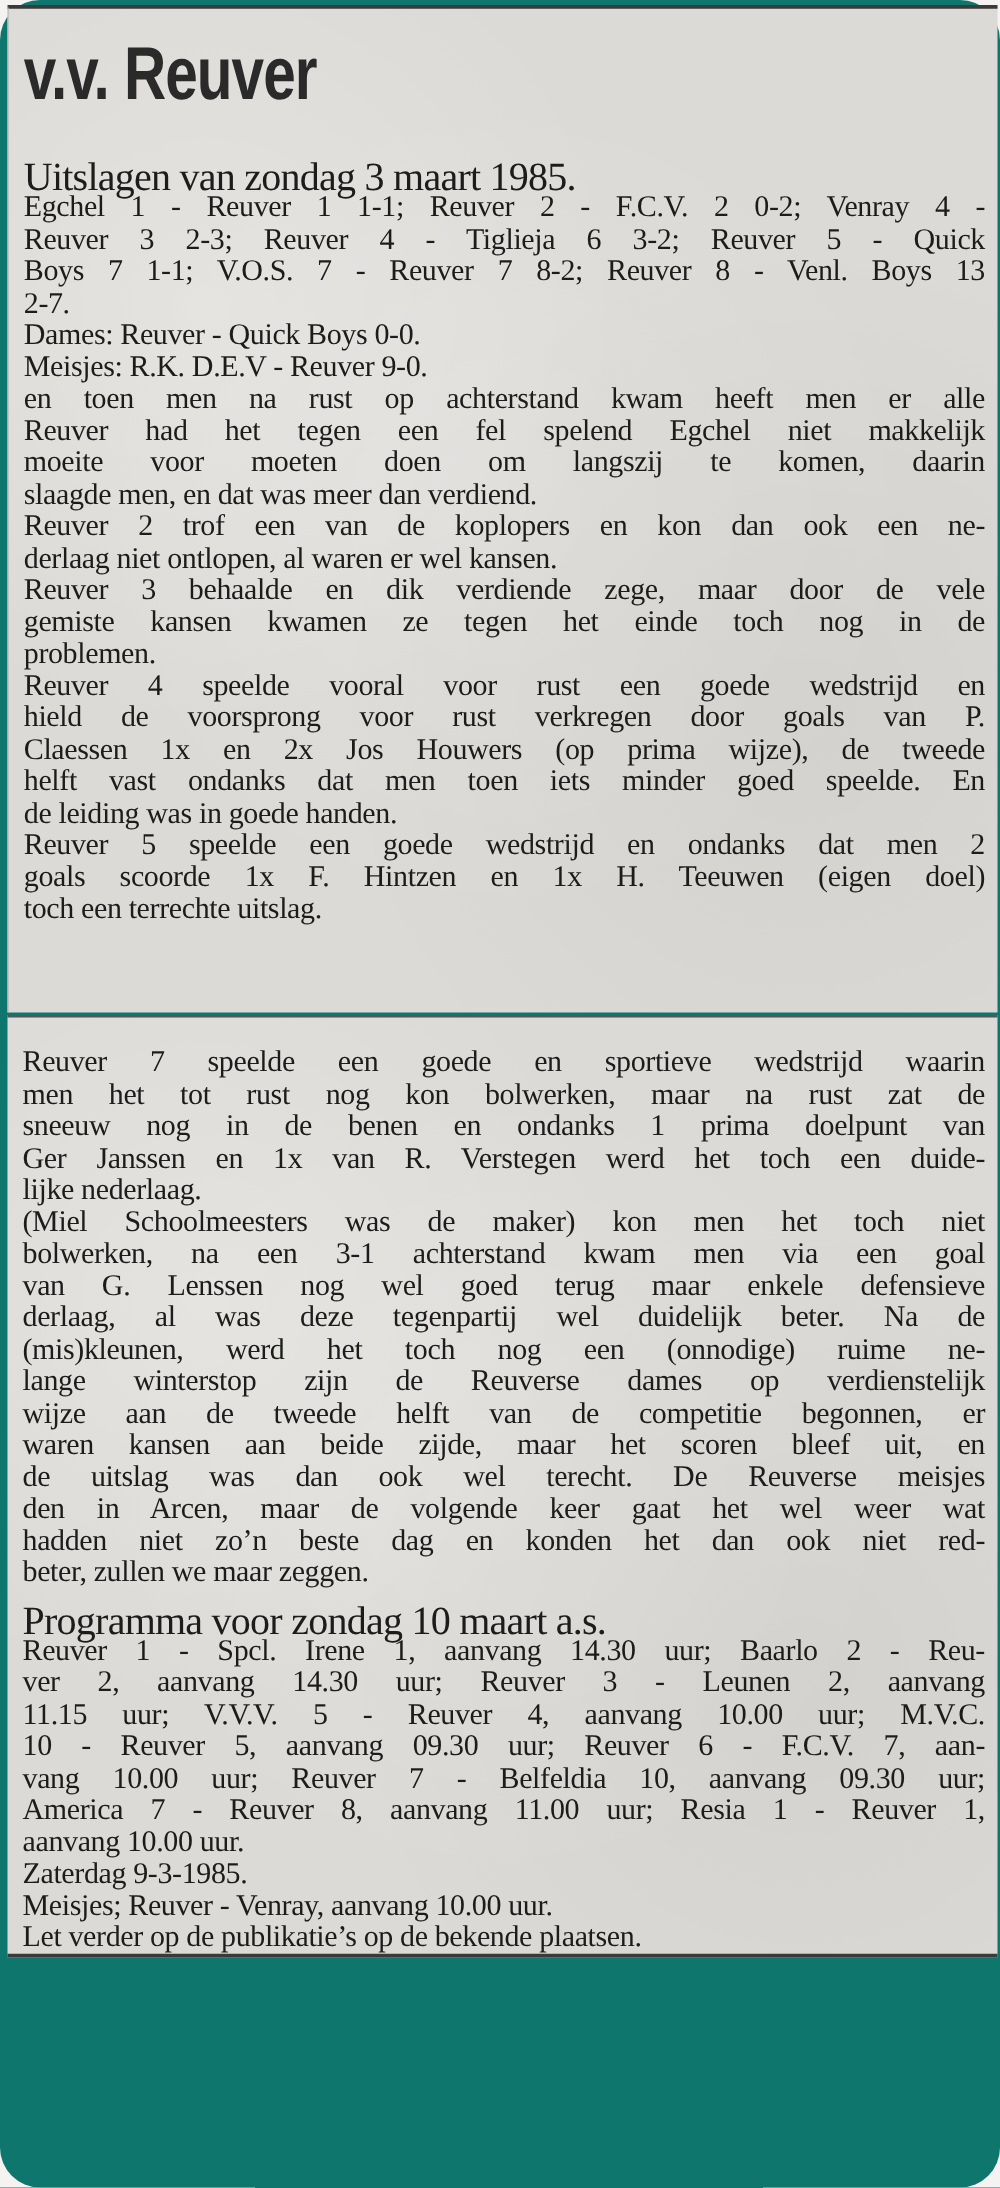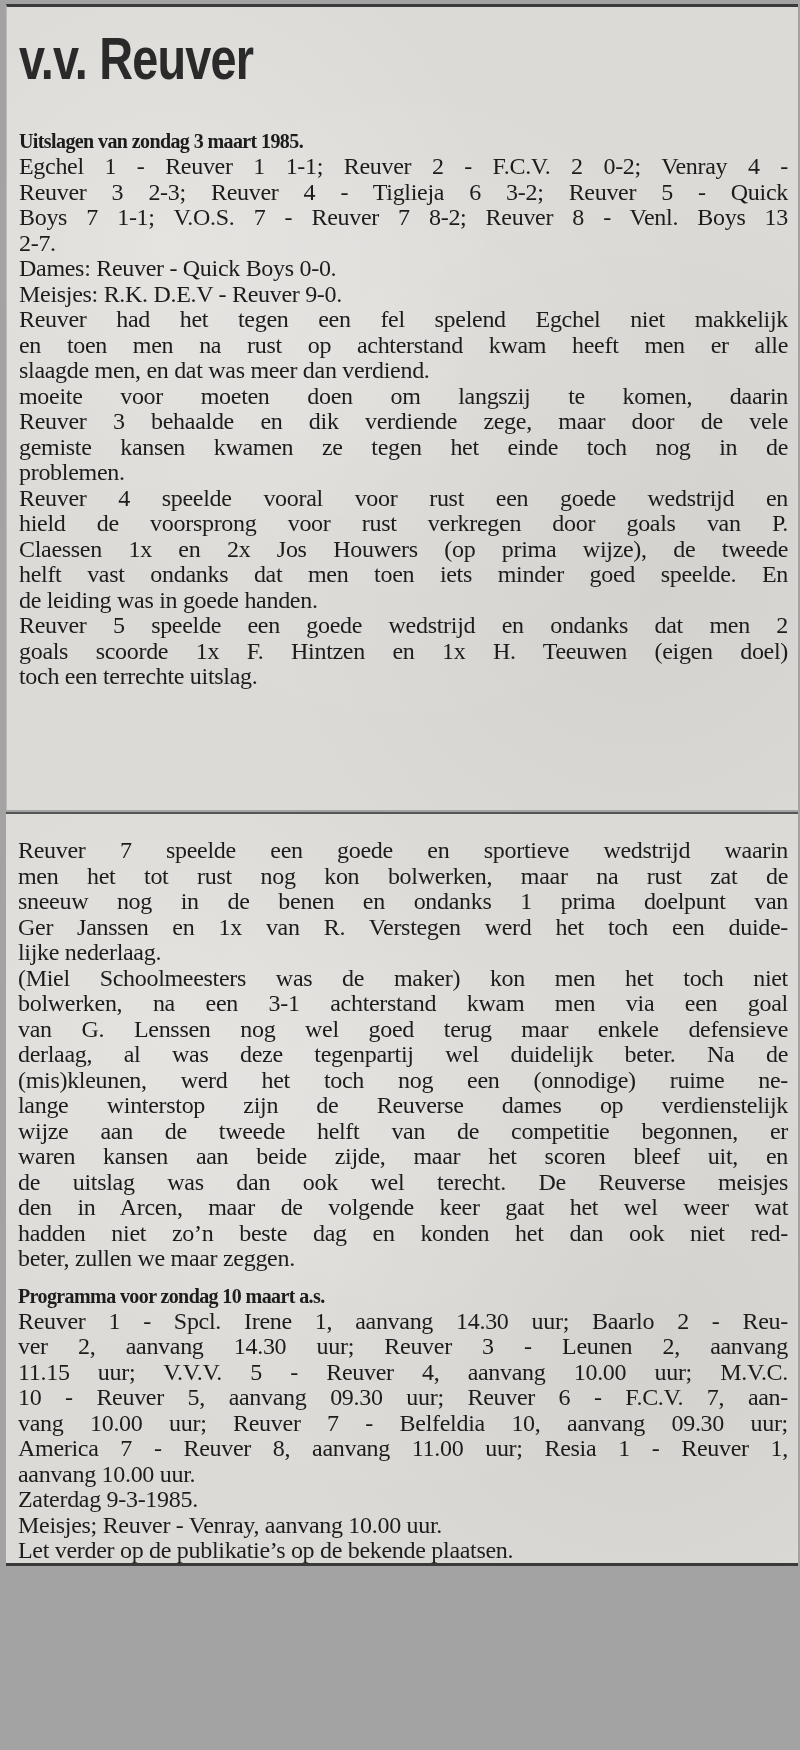--- a/index.html
+++ b/index.html
@@ -14,21 +14,22 @@
       position: relative;
       font-family: "Liberation Serif", "DejaVu Serif", serif;
       color: #1c1c1c;
     }
     .sheet {
       position: absolute;
       left: 0;
       top: 0;
       width: 800px;
       height: 1750px;
-      background: #a3a3a3;
+      background: #0f766e;
+      border-radius: 32px;
     }
     .clip {
       position: absolute;
       left: 6px;
       width: 792px;
       background: #dcdad6;
       background-image:
         radial-gradient(circle at 20% 30%, rgba(255,255,255,0.25) 0, rgba(255,255,255,0) 40%),
         radial-gradient(circle at 80% 70%, rgba(0,0,0,0.04) 0, rgba(0,0,0,0) 45%),
         radial-gradient(circle at 50% 50%, rgba(255,255,255,0.15) 0, rgba(255,255,255,0) 60%);
@@ -54,22 +55,22 @@
       line-height: 1;
       letter-spacing: -1px;
       color: #2a2a2a;
       transform: scaleX(0.78);
       transform-origin: left top;
       margin: 22px 0 0 0;
       height: 70px;
       white-space: nowrap;
     }
     .subhead {
-      font-weight: bold;
-      font-size: 20px;
+      font-weight: normal;
+      font-size: 32px;
       line-height: 25px;
       letter-spacing: -0.6px;
       margin-top: 30px;
       white-space: nowrap;
     }
     .para {
       font-size: 24px;
       line-height: 25.5px;
       letter-spacing: -0.3px;
       text-align: justify;
@@ -108,26 +109,30 @@
     <div class="para">
       <span class="line">Egchel 1 - Reuver 1 1-1; Reuver 2 - F.C.V. 2 0-2; Venray 4 -</span>
       <span class="line">Reuver 3 2-3; Reuver 4 - Tiglieja 6 3-2; Reuver 5 - Quick</span>
       <span class="line">Boys 7 1-1; V.O.S. 7 - Reuver 7 8-2; Reuver 8 - Venl. Boys 13</span>
       <span class="line last">2-7.</span>
       <span class="line last">Dames: Reuver - Quick Boys 0-0.</span>
       <span class="line last">Meisjes: R.K. D.E.V - Reuver 9-0.</span>
     </div>
 
     <div class="para">
+      <span class="line">en toen men na rust op achterstand kwam heeft men er alle</span>
       <span class="line">Reuver had het tegen een fel spelend Egchel niet makkelijk</span>
-      <span class="line">en toen men na rust op achterstand kwam heeft men er alle</span>
+      <span class="line">moeite voor moeten doen om langszij te komen, daarin</span>
       <span class="line last">slaagde men, en dat was meer dan verdiend.</span>
-      <span class="line">moeite voor moeten doen om langszij te komen, daarin</span>
     </div>
 
+    <div class="para">
+      <span class="line">Reuver 2 trof een van de koplopers en kon dan ook een ne-</span>
+      <span class="line last">derlaag niet ontlopen, al waren er wel kansen.</span>
+    </div>
 
     <div class="para">
       <span class="line">Reuver 3 behaalde en dik verdiende zege, maar door de vele</span>
       <span class="line">gemiste kansen kwamen ze tegen het einde toch nog in de</span>
       <span class="line last">problemen.</span>
     </div>
 
     <div class="para">
       <span class="line">Reuver 4 speelde vooral voor rust een goede wedstrijd en</span>
       <span class="line">hield de voorsprong voor rust verkregen door goals van P.</span>

